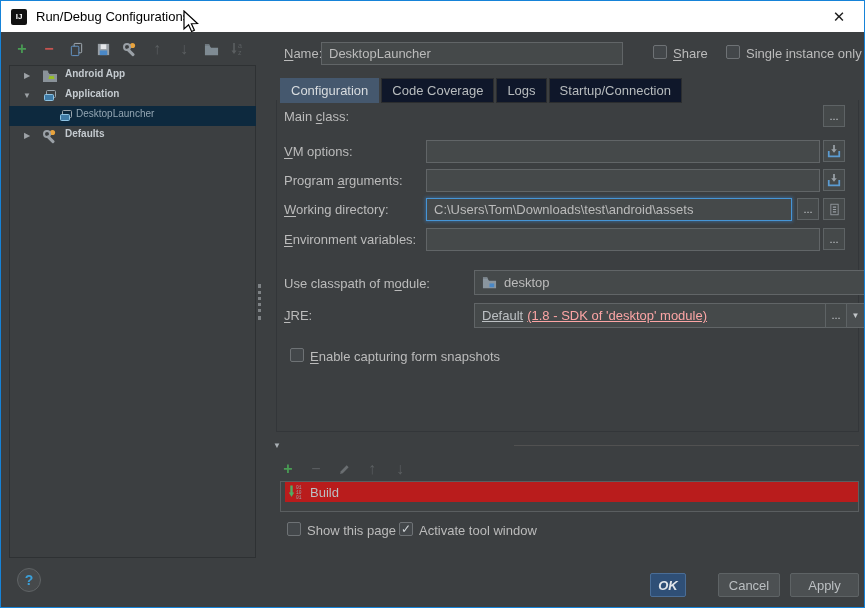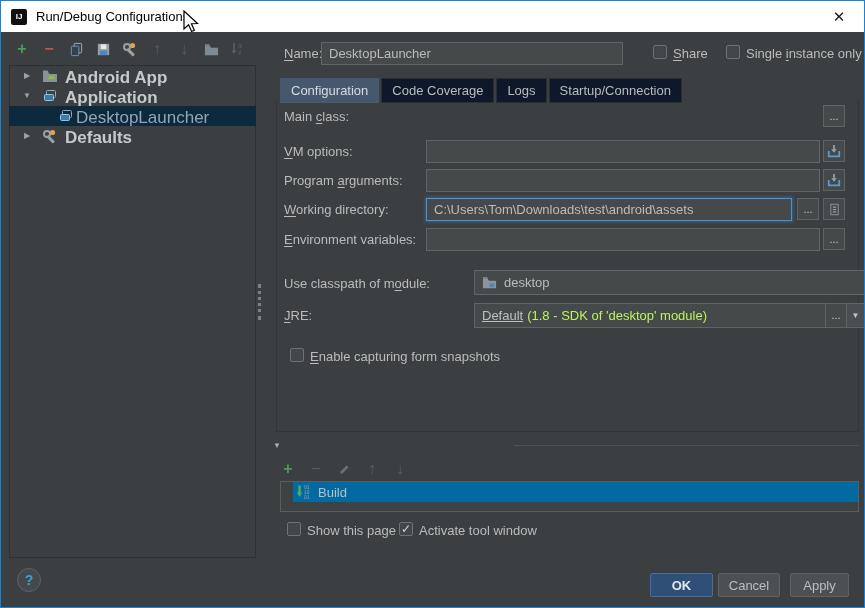--- a/index.html
+++ b/index.html
@@ -19,47 +19,47 @@
   .tb{width:18px;height:18px;display:flex;align-items:center;justify-content:center;font-size:16px;line-height:1;}
   .tb.green{color:#499C54;font-weight:bold;}
   .tb.red{color:#C75450;font-weight:bold;}
   .tb.dis{color:#5b5f61;}
   
   .treepanel{left:8px;top:64px;width:247px;height:493px;border:1px solid #2e3133;}
   .tree-row{position:absolute;left:8px;width:247px;height:20px;}
   .tree-row.sel{background:#0d293e;}
   .tri{position:absolute;font-size:8px;color:#9da2a6;top:5px;}
   .ticon{position:absolute;width:16px;height:16px;top:2px;}
-  .tlabel{position:absolute;top:2px;font-size:17px;color:#c4cacf;white-space:nowrap;}
+  .tlabel{position:absolute;top:2px;font-size:10px;color:#c4cacf;white-space:nowrap;}
   .tlabel.bold{font-weight:bold;}
   .tlabel.dim{color:#93a5b2;font-weight:normal;}
   .grip{left:257px;top:283px;height:36px;width:0;border-left:3px dotted #7e8285;}
   
   .lbl{position:absolute;font-size:13px;color:#bbbbbb;white-space:nowrap;}
   .lbl u{text-underline-offset:2px;}
   .field{position:absolute;background:#45494a;border:1px solid #616567;color:#bbbbbb;
     font-size:13px;display:flex;align-items:center;padding:0 7px;box-sizing:border-box;white-space:nowrap;overflow:hidden;}
   .field.focus{border:1px solid #4695d6;box-shadow:0 0 3px 1px rgba(58,124,190,.55);}
   .cls-val{color:#50b795;font-weight:bold;}
-  .hint{color:#bef264;margin-left:4px;}
+  .hint{color:#fca5a5;margin-left:4px;text-decoration:underline;}
   .btn-sq{position:absolute;width:22px;height:22px;background:#45494a;border:1px solid #5e6365;
     display:flex;align-items:center;justify-content:center;color:#c6cacd;font-size:11px;line-height:1;box-sizing:border-box;}
   .combo{padding-right:24px;margin-left:48px;}
   .dd{position:absolute;right:0;top:0;bottom:0;width:23px;border-left:1px solid #5e6365;background:#4a4e50;
     display:flex;align-items:center;justify-content:center;color:#c3c7ca;font-size:8px;}
   .tabstrip{left:279px;top:77px;display:flex;}
   .tab{height:23px;padding:0 10px;display:flex;align-items:center;font-size:13px;color:#b8bcbe;
     background:#0f172a;border:1px solid #2b2d2f;margin-right:2px;}
   .tab.sel{background:#45586e;color:#d8dcdf;border-color:#45586e;}
   .tabrect{left:275px;top:99px;width:583px;height:332px;border:1px solid #333639;border-top:none;}
   .cb{position:absolute;width:14px;height:14px;background:#43474a;border:1px solid #6e7275;border-radius:2px;
     display:flex;align-items:center;justify-content:center;font-size:12px;color:#ced2d5;line-height:1;box-sizing:border-box;}
   .hr{position:absolute;height:0;border-top:1px solid #515151;}
   .bl-list{left:279px;top:480px;width:579px;height:31px;border:1px solid #5a5e60;background:#3f4243;}
-  .bl-item{position:absolute;left:12px;top:0;right:0;height:20px;background:#0369a1;display:flex;align-items:center;}
+  .bl-item{position:absolute;left:4px;top:0;right:0;height:20px;background:#b91c1c;display:flex;align-items:center;}
   .bl-item .txt{font-size:13px;color:#bbbfc2;margin-left:22px;}
   .btn{position:absolute;height:24px;background:#4c5052;border:1px solid #5e6365;color:#bbbfc2;
     font-size:13px;display:flex;align-items:center;justify-content:center;border-radius:2px;box-sizing:border-box;}
   .btn.primary{background:#2f4f76;border-color:#4a6d96;color:#e2e6ea;font-weight:bold;}
   .help{left:16px;top:567px;width:24px;height:24px;border-radius:50%;background:#46494b;border:1px solid #5f6365;
     display:flex;align-items:center;justify-content:center;color:#3b9fd8;font-weight:bold;font-size:14px;}
   svg{display:block;}
 </style>
 </head>
 <body>
@@ -288,17 +288,17 @@
   <div class="cb" style="left:286px;top:521px;"></div>
   <div class="lbl" style="left:306px;top:522px;">Show this page</div>
   <div class="cb" style="left:398px;top:521px;">
     <span>✓</span>
   </div>
   <div class="lbl" style="left:418px;top:522px;">Activate tool window</div>
 
   <div class="abs help">
     <span>?</span>
   </div>
-  <div class="btn primary" style="left:649px;top:572px;width:63px;">OK</div>
+  <div class="btn primary" style="left:649px;top:572px;width:36px;font-style:italic;">OK</div>
   <div class="btn" style="left:717px;top:572px;width:62px;">Cancel</div>
-  <div class="btn" style="left:789px;top:572px;width:59px;">Apply</div>
+  <div class="btn" style="left:789px;top:572px;width:69px;">Apply</div>
 
 </div>
 
 </body></html>

